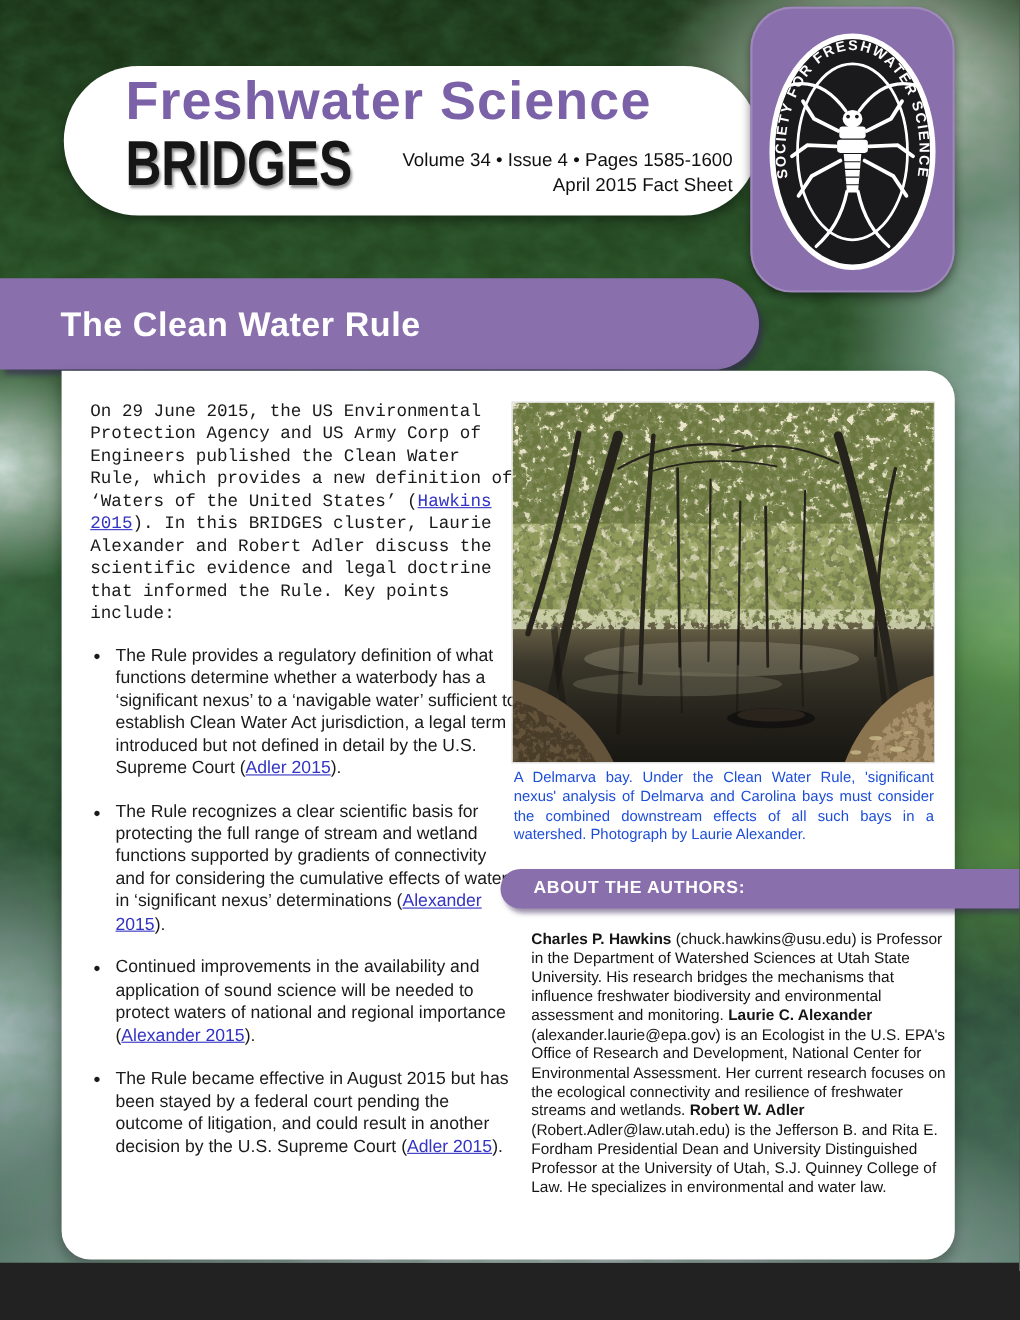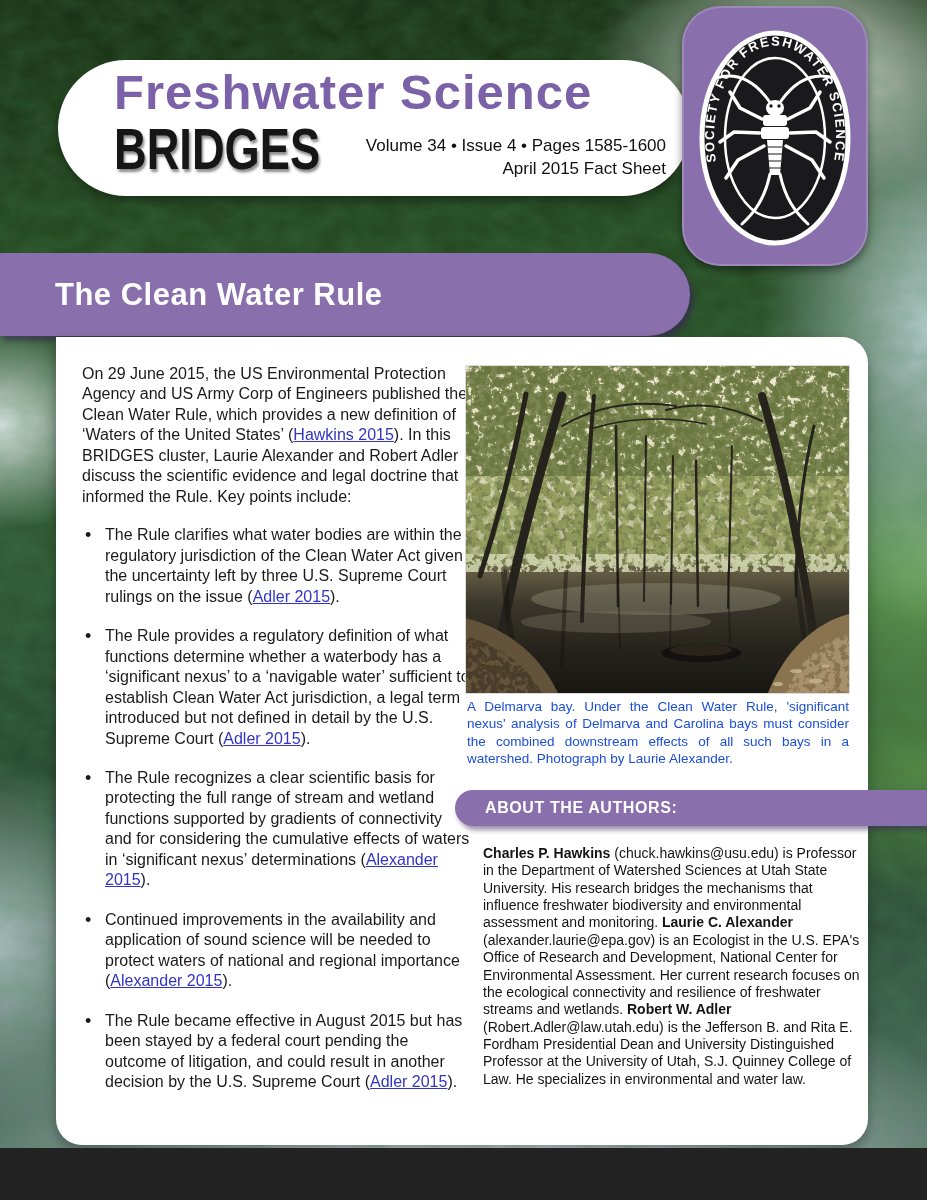--- a/index.html
+++ b/index.html
@@ -42,21 +42,21 @@
                   background:var(--accent,#8a6fad); border-radius:0 42px 42px 0;
                   box-shadow:4px 5px 5px rgba(55,35,85,.55); }
   .page-title { padding-left:55px; line-height:83px; font-size:31px; font-weight:bold;
                 letter-spacing:.5px; color:#ffffff; white-space:nowrap; }
 
   
   .card { position:absolute; left:56px; top:337px; width:812px; height:808px;
           background:#fff; border-radius:0 26px 26px 26px; box-shadow:0 6px 12px rgba(0,0,0,.3); }
   .left-col { position:absolute; left:26px; top:27px; width:388px; font-size:16px;
               line-height:1.28; color:#1a1a1a; }
-  .intro { margin:0; }
+  .intro { margin:0;font-family:Liberation Mono, monospace; }
   .key-points { list-style:none; margin:18px 0 0 0; padding:0; }
   .key-points li { position:relative; padding-left:23px; margin-bottom:19px; }
   .key-points li::before { content:"\2022"; position:absolute; left:3px; top:-1px; font-size:18px; }
   a.cite-link { color:var(--link,#3333c4); text-decoration:underline; cursor:pointer; }
   .b { font-weight:bold; }
 
   .photo { position:absolute; left:410px; top:29px; width:383px; height:327px;
            outline:1px solid #dcdcdc; }
   .caption { position:absolute; left:411px; top:361px; width:382px; font-size:13.5px;
              font-weight:normal; line-height:1.28; color:#1d4ed8; text-align:justify; }
@@ -131,21 +131,20 @@
 
   <div class="title-banner">
     <h1 class="page-title">The Clean Water Rule</h1>
   </div>
 
   <main class="card">
 
     <section class="left-col">
       <p class="intro"><span>On 29 June 2015, the US Environmental Protection Agency and US Army Corp of Engineers published the Clean Water Rule, which provides a new definition of ‘Waters of the United States’ (</span><a href="#" class="cite-link">Hawkins 2015</a><span>). In this BRIDGES cluster, Laurie Alexander and Robert Adler discuss the scientific evidence and legal doctrine that informed the Rule. Key points include:</span></p>
       <ul class="key-points" id="key-points">
-          <li><span>The Rule clarifies what water bodies are within the regulatory jurisdiction of the Clean Water Act given the uncertainty left by three U.S. Supreme Court rulings on the issue (</span><a href="#" class="cite-link">Adler 2015</a><span>).</span></li>
           <li><span>The Rule provides a regulatory definition of what functions determine whether a waterbody has a ‘significant nexus’ to a ‘navigable water’ sufficient to establish Clean Water Act jurisdiction, a legal term introduced but not defined in detail by the U.S. Supreme Court (</span><a href="#" class="cite-link">Adler 2015</a><span>).</span></li>
           <li><span>The Rule recognizes a clear scientific basis for protecting the full range of stream and wetland functions supported by gradients of connectivity and for considering the cumulative effects of waters in ‘significant nexus’ determinations (</span><a href="#" class="cite-link">Alexander 2015</a><span>).</span></li>
           <li><span>Continued improvements in the availability and application of sound science will be needed to protect waters of national and regional importance (</span><a href="#" class="cite-link">Alexander 2015</a><span>).</span></li>
           <li><span>The Rule became effective in August 2015 but has been stayed by a federal court pending the outcome of litigation, and could result in another decision by the U.S. Supreme Court (</span><a href="#" class="cite-link">Adler 2015</a><span>).</span></li>
         </ul>
     </section>
 
     <svg class="photo" viewBox="0 0 383 327" preserveAspectRatio="none" aria-hidden="true">
       <defs>
         <linearGradient id="skyg" x1="0" y1="0" x2="0" y2="1">

